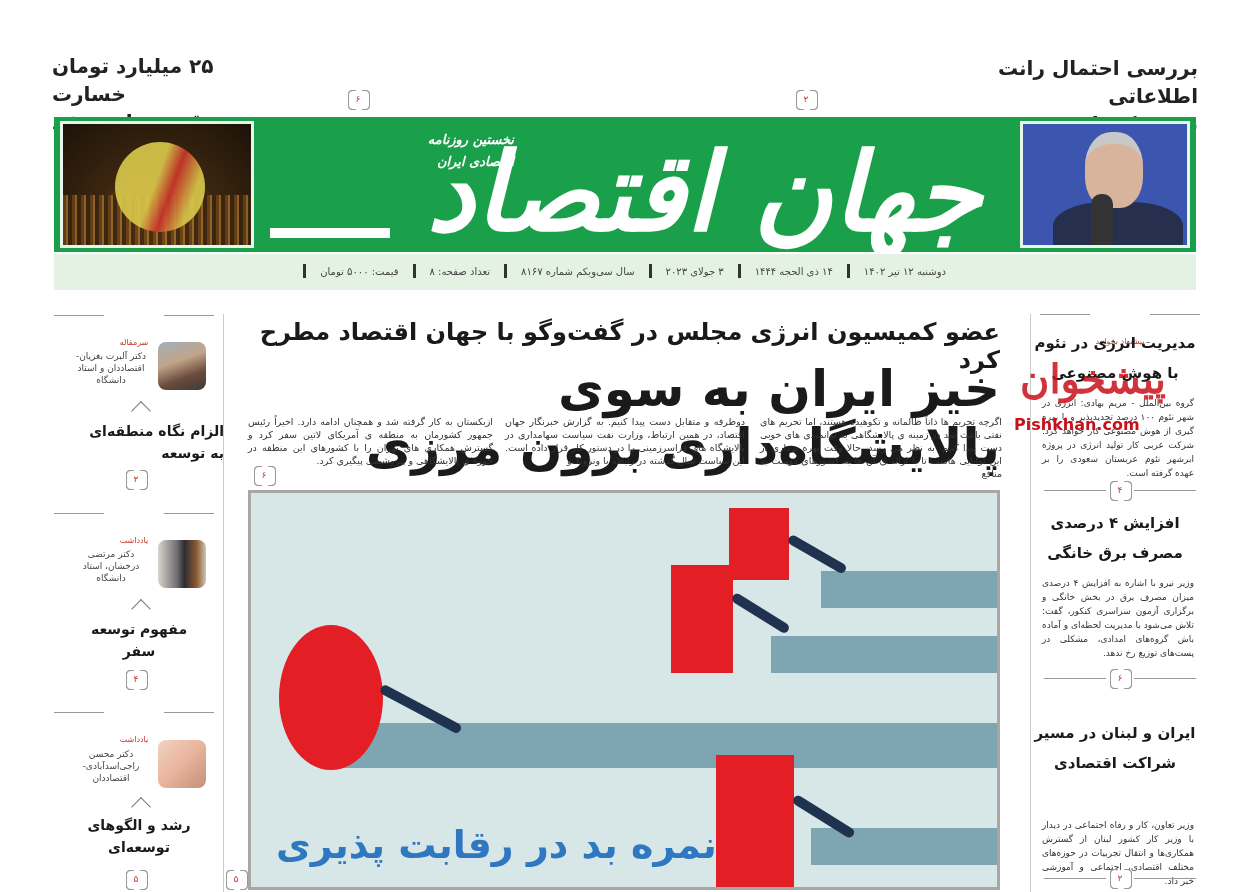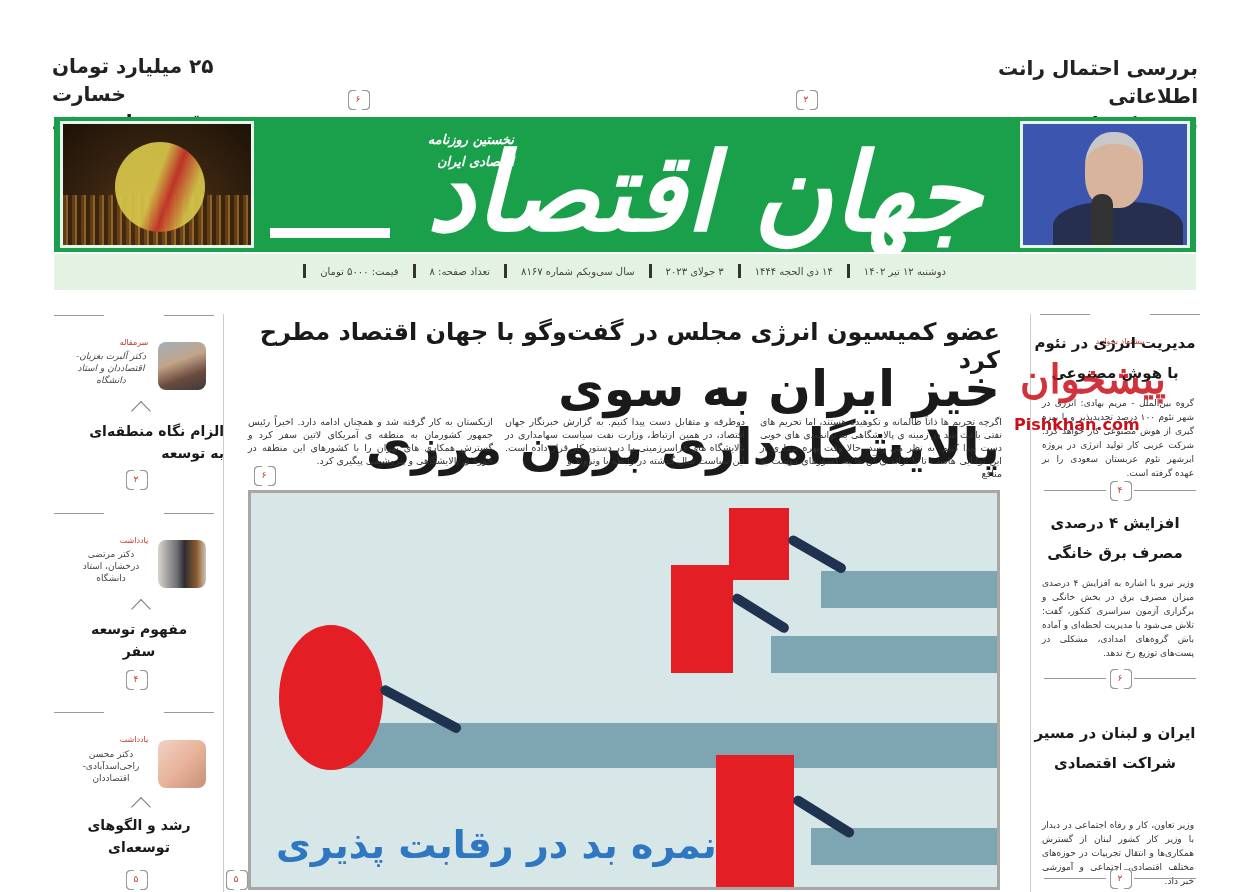--- a/index.html
+++ b/index.html
@@ -116,21 +116,21 @@
 </div>
 
 <div class="abs col-left">
   <div class="col-left-border"></div>
 
   <div class="section-line" style="left:0;top:15px;width:50px;"></div>
   <div class="section-line" style="left:110px;top:15px;width:50px;"></div>
   <div class="section-tag" style="left:55px;top:5px;width:50px;">سرمقاله</div>
   <div class="author-box" style="top:40px;">
     <div class="author-photo" style="top:2px;background:linear-gradient(160deg,#9eb0b8 0%,#c2a48a 40%,#6b4b3c 70%,#3a3a3a 100%);"></div>
-    <div class="author-name" style="top:10px;font-style:italic;">دکتر آلبرت بغزیان-اقتصاددان و استاد دانشگاه</div>
+    <div class="author-name" style="top:10px;">دکتر آلبرت بغزیان-اقتصاددان و استاد دانشگاه</div>
   </div>
   <div class="caret" style="left:80px;top:104px;"></div>
   <div class="opinion-title" style="top:120px;text-align:right;">
     <div>الزام نگاه منطقه‌ای</div>
     <div>به توسعه</div>
   </div>
   <div class="pageref" style="position:absolute;left:72px;top:170px;">۲</div>
 
   <div class="section-line" style="left:0;top:213px;width:50px;"></div>
   <div class="section-line" style="left:110px;top:213px;width:50px;"></div>

